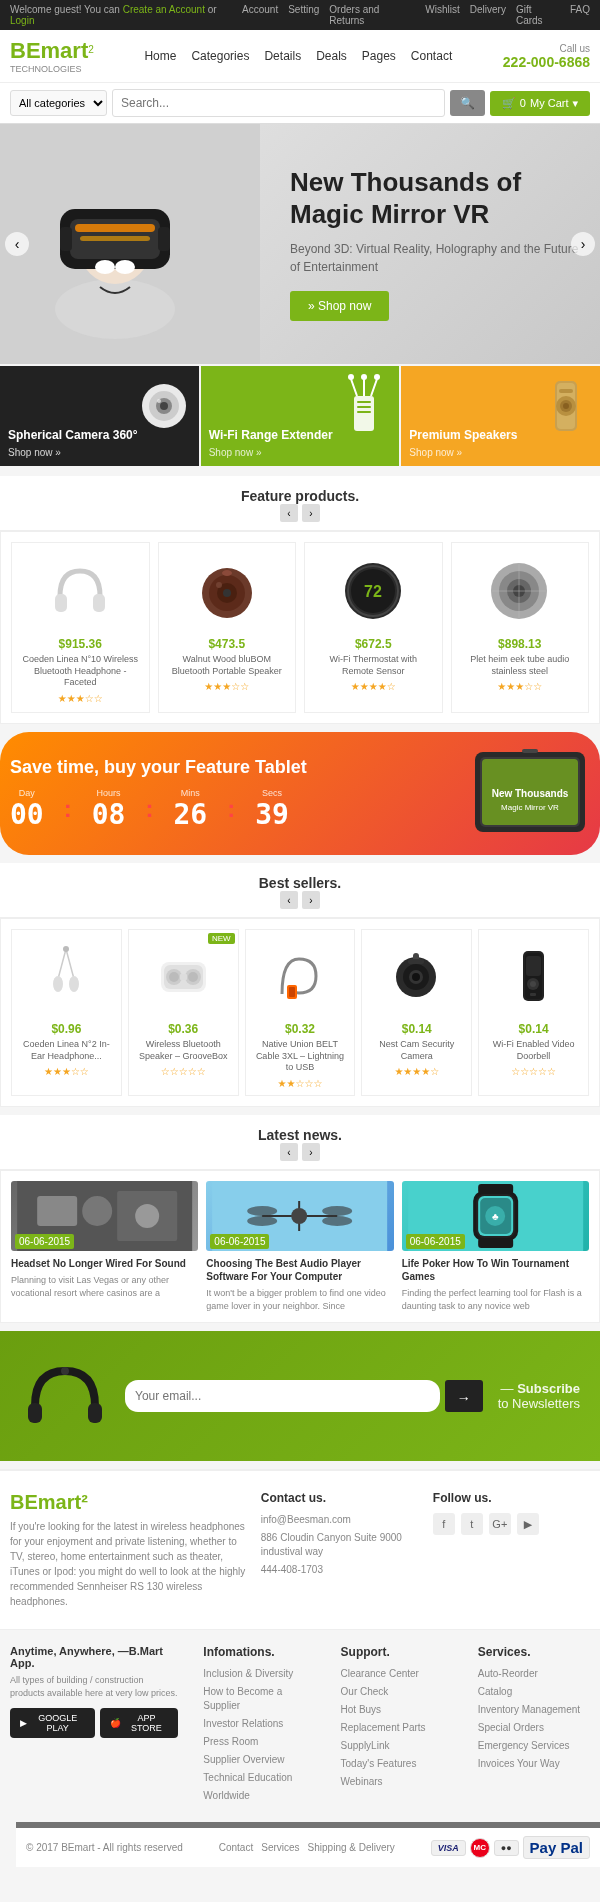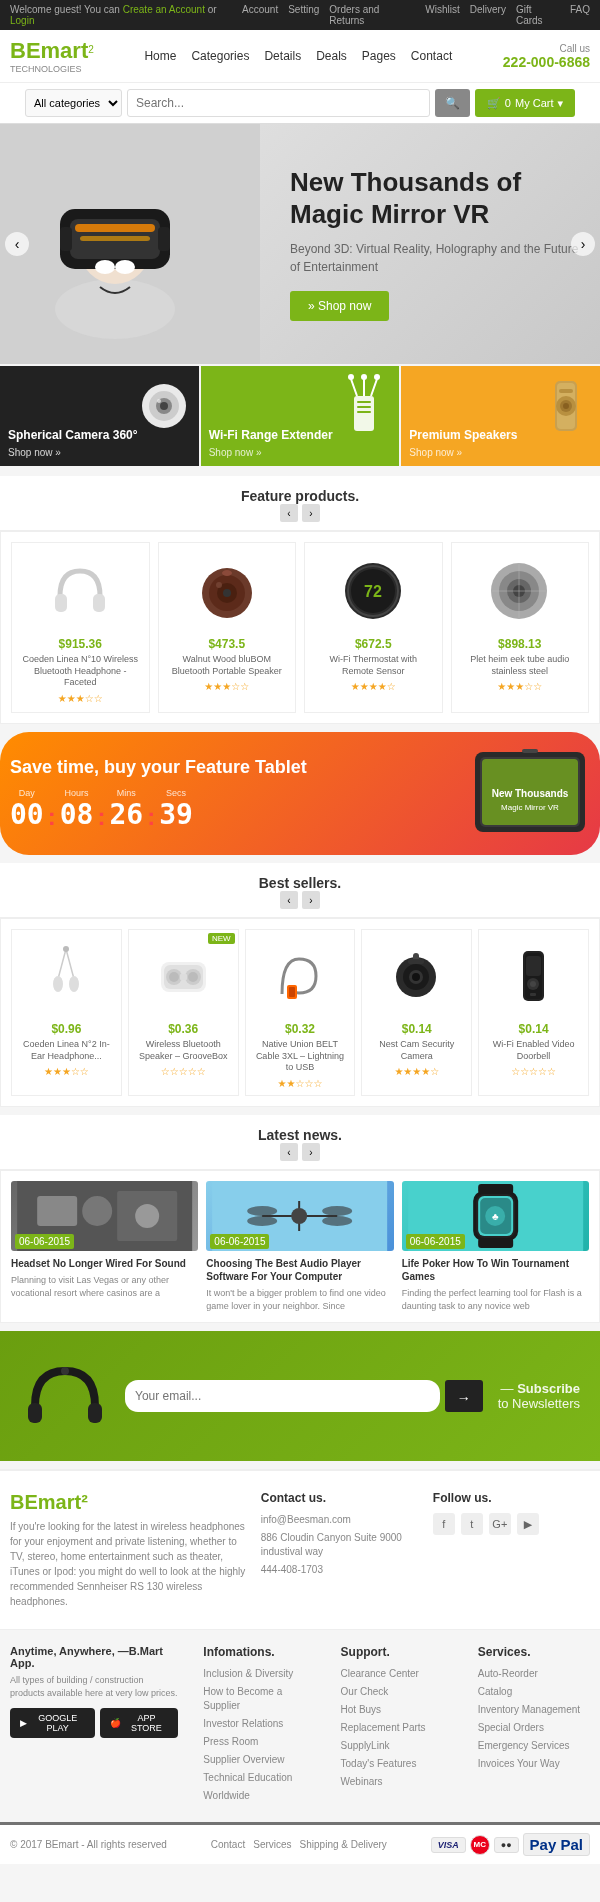--- a/index.html
+++ b/index.html
@@ -16,21 +16,21 @@
     .logo-be { color: #7cb518; font-size: 22px; font-weight: 900; }
     .logo-mart { color: #7cb518; font-size: 22px; font-weight: 900; }
     .logo-sup { color: #7cb518; font-size: 10px; }
     .logo-sub { color: #888; font-size: 9px; display: block; }
     .nav-main { display: flex; gap: 15px; align-items: center; font-size: 12px; }
     .nav-main a { text-decoration: none; color: #333; font-weight: 500; }
     .call-area { font-size: 10px; color: #888; text-align: right; }
     .call-num { color: #7cb518; font-size: 14px; font-weight: bold; display: block; }
 
     
-    .search-bar { background: #fff; padding: 6px 25px; display: flex; gap: 5px; border-bottom: 1px solid #ddd; }
+    .search-bar { background: #fff; padding: 6px 10px; display: flex; align-items: center; gap: 5px; border-bottom: 1px solid #ddd; }
     .search-bar select { padding: 5px 4px; border: 1px solid #ddd; border-radius: 3px; font-size: 11px; background: #f9f9f9; }
     .search-bar input { flex: 1; padding: 6px 8px; border: 1px solid #ddd; border-radius: 3px; font-size: 12px; }
     .search-btn { background: #888; color: #fff; border: none; padding: 6px 10px; border-radius: 3px; cursor: pointer; font-size: 12px; }
     .cart-btn { background: #7cb518; color: #fff; border: none; padding: 6px 12px; border-radius: 3px; cursor: pointer; font-size: 11px; display: flex; align-items: center; gap: 4px; white-space: nowrap; }
 
     
     .hero { background: linear-gradient(135deg, #e8e8e8 0%, #c8c8c8 100%); position: relative; overflow: hidden; height: 240px; display: flex; align-items: center; }
     .hero-img-area { width: 260px; height: 240px; background: #d0d0d0; display: flex; align-items: center; justify-content: center; overflow: hidden; }
     .hero-text { flex: 1; padding: 20px 20px 20px 30px; }
     .hero-text h2 { font-size: 26px; font-weight: 900; color: #222; line-height: 1.2; margin-bottom: 10px; }
@@ -107,21 +107,21 @@
     .app-text { flex: 1.5; }
     .app-text h4 { font-size: 11px; font-weight: bold; color: #333; margin-bottom: 5px; }
     .app-text p { font-size: 9px; color: #888; line-height: 1.4; }
     .app-btns { display: flex; gap: 5px; margin-top: 8px; }
     .app-btn { background: #222; color: #fff; border: none; padding: 5px 10px; border-radius: 4px; cursor: pointer; font-size: 9px; display: flex; align-items: center; gap: 3px; }
     .infomations { flex: 1; }
     .support-col { flex: 1; }
     .services-col { flex: 1; }
 
     
-    .footer-bottom { background: #fff; padding: 8px 10px; display: flex; justify-content: space-between; align-items: center; border-top: 3px solid #737373; font-size: 10px; color: #888; }
+    .footer-bottom { background: #fff; padding: 8px 10px; display: flex; justify-content: space-between; align-items: center; border-top: 6px solid #737373; font-size: 10px; color: #888; margin-left: 16px; }
     .footer-bottom-links { display: flex; gap: 8px; }
     .footer-bottom-links a { color: #888; text-decoration: none; }
     .payment-icons { display: flex; gap: 4px; align-items: center; }
     .payment-icon { background: #f0f0f0; border: 1px solid #ddd; border-radius: 3px; padding: 2px 6px; font-size: 9px; font-weight: bold; color: #333; }
     .payment-icon.visa { color: #1a1f71; font-style: italic; }
     .payment-icon.pp { color: #003087; font-size: 15px; }
 
     
     .news-img-1 { background: linear-gradient(135deg, #666, #999); }
     .news-img-2 { background: linear-gradient(135deg, #87ceeb, #4a90d9); }
@@ -333,21 +333,21 @@
     </div>
     <div class="product-price">$898.13</div>
     <div class="product-name">Plet heim eek tube audio stainless steel</div>
     <div class="stars">★★★☆☆</div>
   </div>
 </div>
 
 <div class="countdown-banner">
   <div class="countdown-text">
     <h3>Save time, buy your Feature Tablet</h3>
-    <div style="display:flex; align-items:flex-end; gap:4px; margin-top:8px;">
+    <div style="display:flex; align-items:center; gap:20px; margin-top:8px;">
       <div style="text-align:center;">
         <div style="font-size:9px; color:rgba(255,255,255,0.8);">Day</div>
         <span style="font-size:28px; font-weight:bold; color:#fff; font-family:monospace;">00</span>
       </div>
       <span style="font-size:24px; color:#ff4444; font-weight:bold;">:</span>
       <div style="text-align:center;">
         <div style="font-size:9px; color:rgba(255,255,255,0.8);">Hours</div>
         <span style="font-size:28px; font-weight:bold; color:#fff; font-family:monospace;">08</span>
       </div>
       <span style="font-size:24px; color:#ff4444; font-weight:bold;">:</span>

